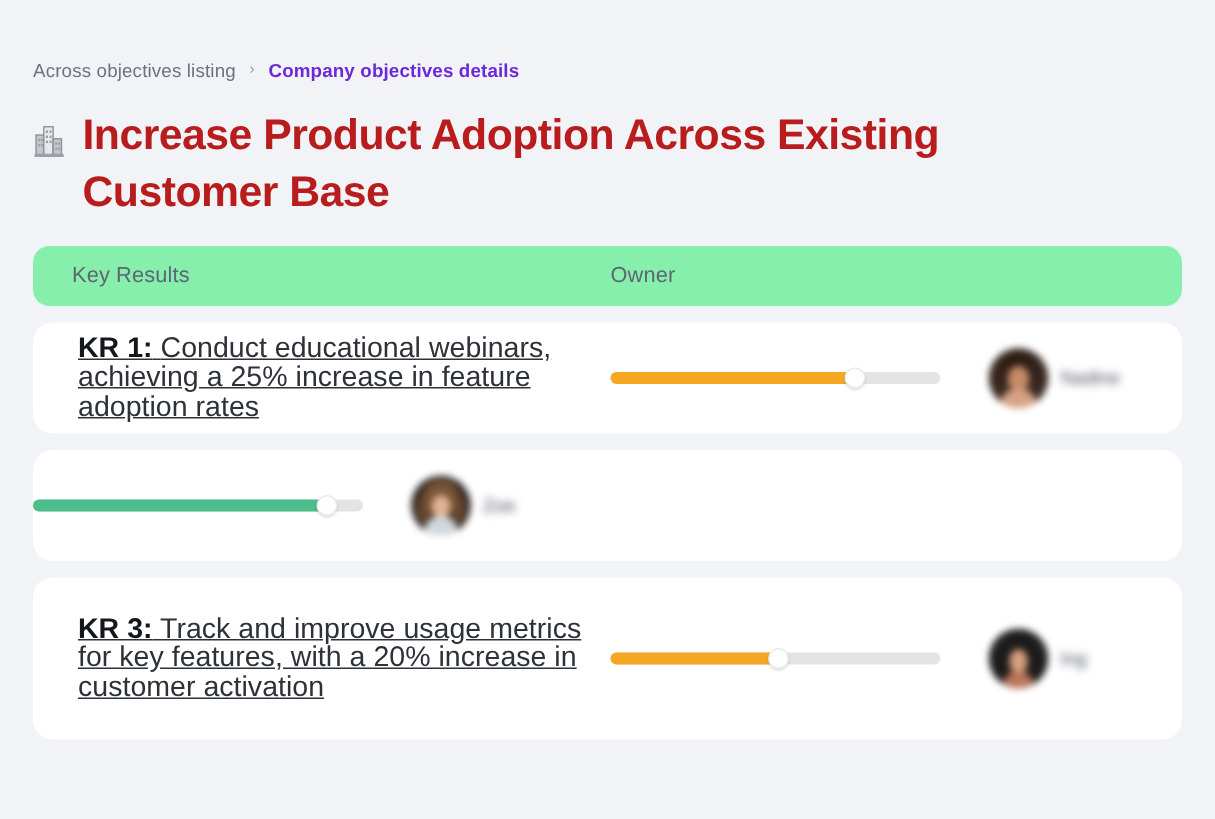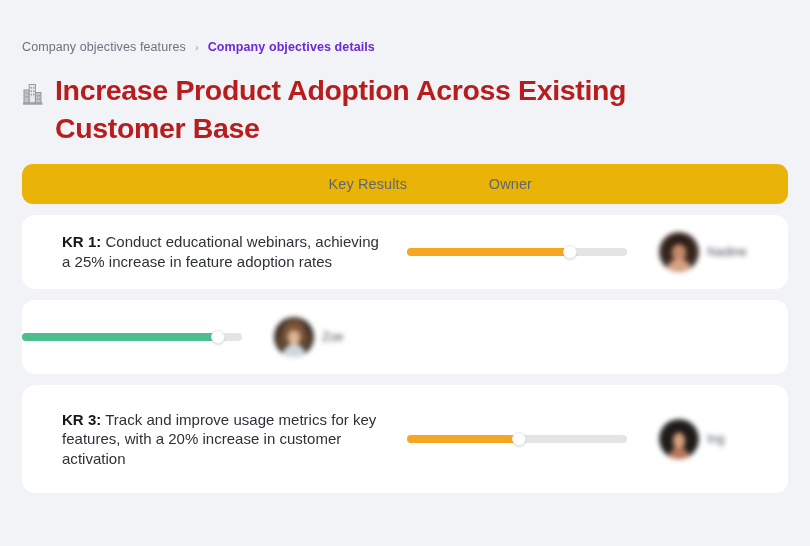--- a/index.html
+++ b/index.html
@@ -83,23 +83,22 @@
     text-transform: uppercase;
   }
 
   
   .table { margin-top: 17px; }
 
   .table-head {
     display: flex;
     align-items: center;
     height: 40px;
-    background: #eab308;
+    background: #86efac;
     border-radius: 11px;
-    text-align: right;
   }
   .col-kr     { width: 385px; padding-left: 26px; }
   .col-status { width: 252px; }
   .col-owner  { width: 125px; }
 
   .table-head .hcell {
     font-size: 14.5px;
     color: #5d6673;
     font-weight: 400;
     letter-spacing: 0.1px;
@@ -114,26 +113,27 @@
     border-radius: 13px;
     margin-bottom: 11px;
     min-height: 72px;
   }
   .row-1 { height: 74px; }
   .row-2 { height: 74px; }
   .row-3 { height: 108px; }
 
   .kr-cell {
     width: 385px;
-    padding-left: 40px;
+    padding-left: 30px;
     padding-right: 16px;
-    font-size: 15px;
+    font-size: 19px;
     line-height: 19.6px;
     color: #2d3138;
     letter-spacing: 0.02px;
+    text-decoration: underline;
   }
   .kr-label { font-weight: 700; color: #14171c; }
 
   
   .status-cell {
     width: 252px;
     display: flex;
     align-items: center;
   }
   .slider {
@@ -185,21 +185,21 @@
     white-space: nowrap;
     overflow: hidden;
   }
 </style>
 </head>
 <body>
 
 <div class="page">
 
   <nav class="breadcrumb">
-    <a class="crumb-link" href="#">Company objectives features</a>
+    <a class="crumb-link" href="#">Across objectives listing</a>
     <span class="crumb-sep">›</span>
     <span class="crumb-current">Company objectives details</span>
   </nav>
 
   <div class="title-row">
     <svg class="title-icon" viewBox="0 0 22 26">
       <rect x="2" y="9" width="5.2" height="13" fill="#c2c5cb" stroke="#8b9096" stroke-width="0.9"></rect>
       <rect x="7.2" y="3.5" width="6.2" height="18.5" fill="#e6e8ea" stroke="#8b9096" stroke-width="0.9"></rect>
       <rect x="13.4" y="11.5" width="5.6" height="10.5" fill="#c2c5cb" stroke="#8b9096" stroke-width="0.9"></rect>
       <rect x="1" y="21.6" width="19.5" height="2.1" rx="0.5" fill="#9aa0a6"></rect>

